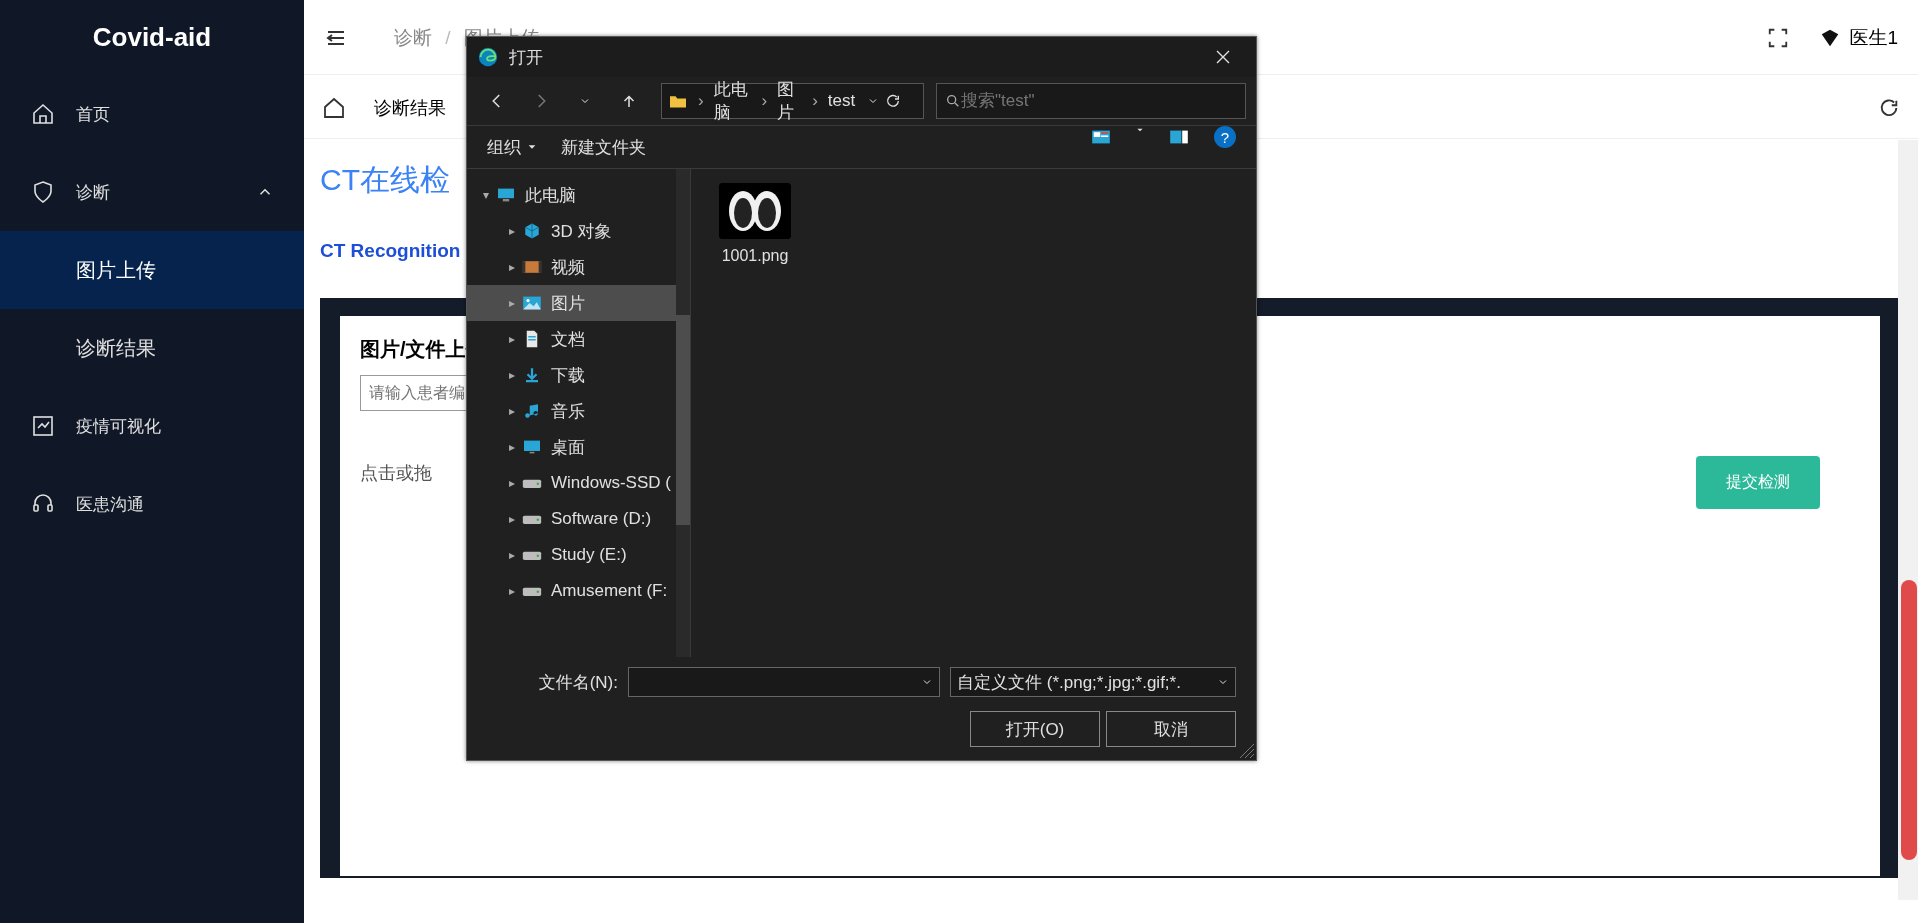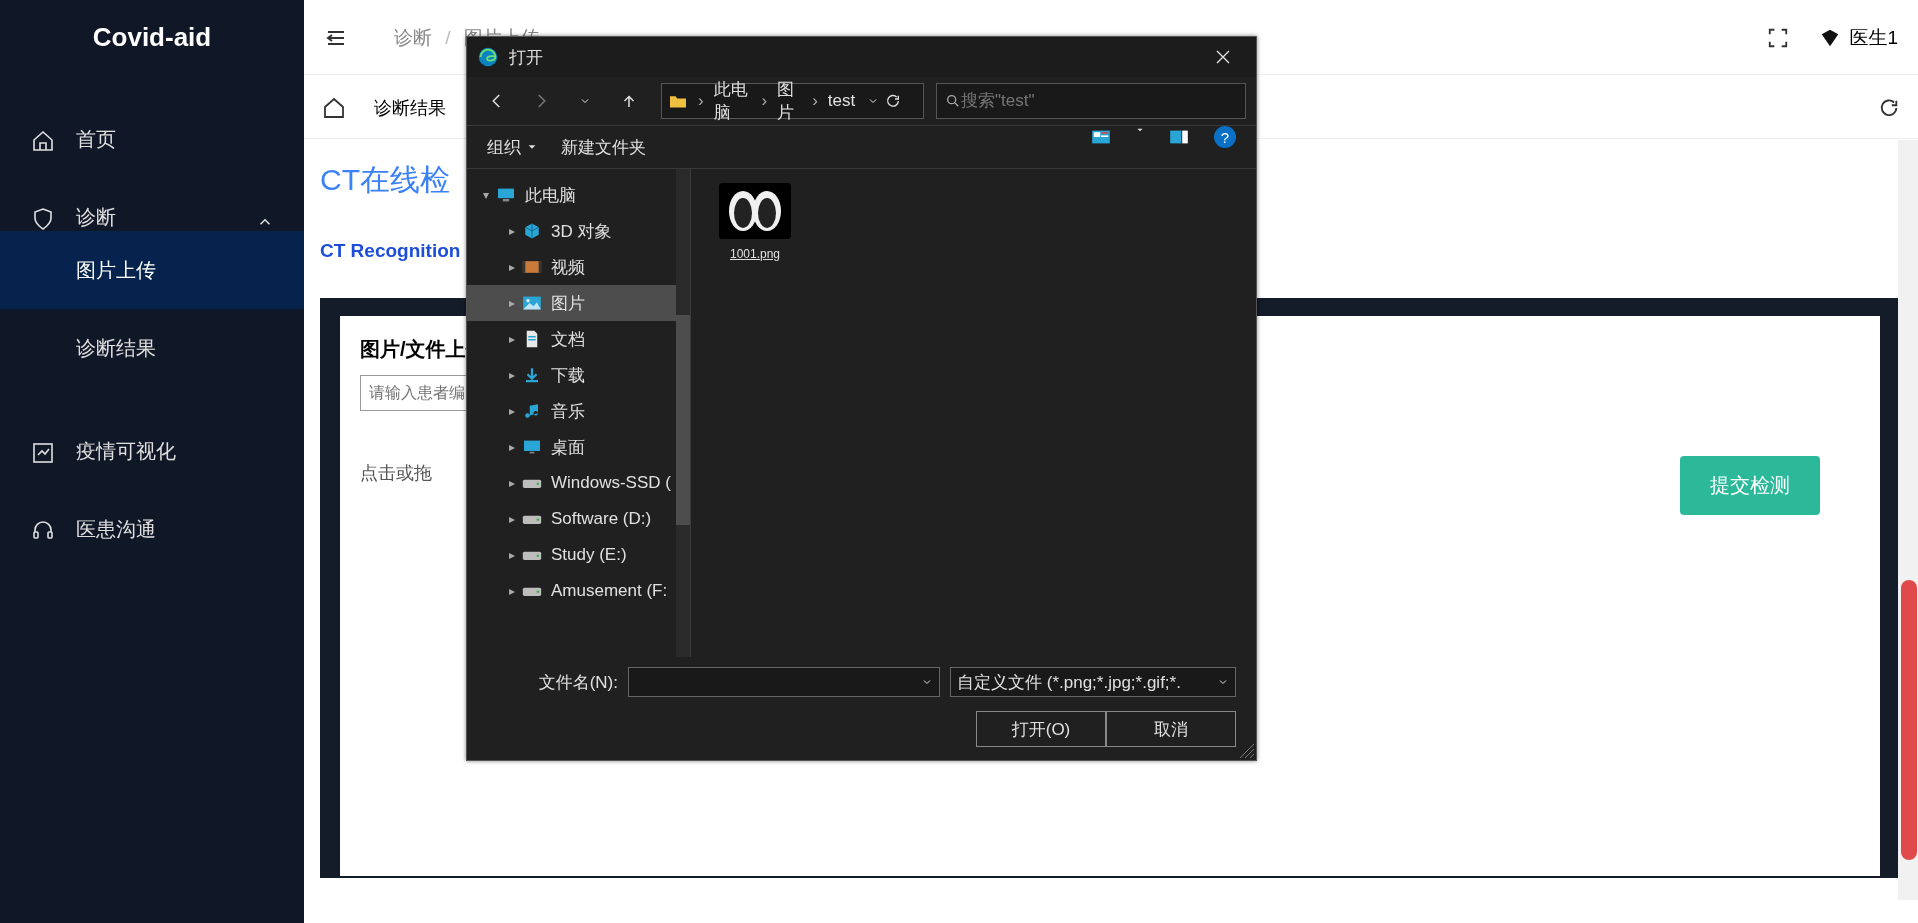--- a/index.html
+++ b/index.html
@@ -1,21 +1,21 @@
 <!DOCTYPE html>
 <html><head>
   <meta charset="utf-8">
   <style>
     * { margin: 0; padding: 0; box-sizing: border-box; font-family: "Microsoft YaHei", sans-serif; }
     body { width: 1918px; height: 923px; background: #fff; overflow: hidden; position: relative; }
 
     
     .sidebar { position: absolute; left: 0; top: 0; width: 304px; height: 923px; background: #101726; color: #fff; }
     .logo { height: 75px; display: flex; align-items: center; justify-content: center; font-size: 26px; font-weight: bold; }
-    .nav-item { display: flex; align-items: flex-end; padding: 0 30px; height: 78px; font-size: 20px; cursor: pointer; color: #e0e0e0; }
+    .nav-item { display: flex; align-items: center; padding: 0 30px; height: 78px; font-size: 17px; cursor: pointer; color: #e0e0e0; }
     .nav-item.active-group { position: relative; }
     .nav-item .icon { width: 26px; margin-right: 20px; display: inline-flex; align-items: center; justify-content: center; }
     .nav-item .chevron { margin-left: auto; }
     .nav-sub { padding-left: 76px; height: 78px; display: flex; align-items: center; font-size: 20px; cursor: pointer; color: #e0e0e0; }
     .nav-sub.active { background: #05234d; color: #fff; }
 
     
     .topbar { position: absolute; left: 304px; top: 2px; right: 0; height: 73px; background: #fff; display: flex; align-items: center; padding: 0 20px; border-bottom: 1px solid #eee; }
     .collapse-btn { width: 30px; font-size: 22px; color: #333; cursor: pointer; margin-right: 40px; }
     .breadcrumb { color: #888; font-size: 19px; }
@@ -33,21 +33,21 @@
     
     .heading { position: absolute; left: 320px; top: 160px; font-size: 30px; font-weight: 500; color: #3b82f6; }
     .subheading { position: absolute; left: 320px; top: 240px; font-size: 19px; font-weight: bold; color: #1d4ed8; }
 
     
     .content-panel { position: absolute; left: 320px; top: 298px; right: 18px; height: 580px; background: #141b29; }
     .form-area { position: absolute; left: 20px; top: 18px; right: 20px; height: 560px; background: #fff; padding: 20px; }
     .form-label { font-size: 20px; font-weight: bold; margin-bottom: 12px; }
     .patient-input { width: 160px; height: 36px; border: 1px solid #999; padding: 0 8px; font-size: 16px; }
     .upload-zone { margin-top: 50px; width: 150px; font-size: 18px; color: #555; }
-    .submit-btn { position: absolute; right: 60px; top: 140px; background: #2bb99a; color: #fff; border: none; padding: 16px 30px; font-size: 20px; border-radius: 4px; cursor: pointer; }
+    .submit-btn { position: absolute; right: 60px; top: 140px; background: #2bb99a; color: #fff; border: none; padding: 16px 30px; font-size: 16px; border-radius: 4px; cursor: pointer; }
 
     
     .dialog { position: absolute; left: 466px; top: 36px; width: 791px; height: 725px; background: #202020; color: #e0e0e0; border: 1px solid #555; box-shadow: 0 0 4px rgba(0,0,0,.5); font-size: 17px; }
     .dlg-title { height: 40px; display: flex; align-items: center; padding: 0 10px; background: #1c1c1c; }
     .dlg-title .edge-icon { width: 22px; height: 22px; margin-right: 10px; }
     .dlg-title .close { margin-left: auto; width: 46px; height: 40px; display:flex;align-items:center;justify-content:center; cursor:pointer; font-size: 18px; }
     .dlg-nav { height: 48px; display: flex; align-items: center; padding: 0 10px; gap: 4px; }
     .dlg-nav .nav-btn { width: 40px; height: 36px; display:flex;align-items:center;justify-content:center; cursor:pointer; font-size: 18px; }
     .addr-bar { flex: 1; height: 36px; border: 1px solid #555; background: #191919; display: flex; align-items: center; padding: 0 6px; margin: 0 8px; position: relative; }
     .addr-bar .crumbs { display:flex; align-items:center; gap: 2px; font-size: 17px; }
@@ -70,28 +70,28 @@
     .tree-row.l1 { padding-left: 10px; }
     .tree-row.l2 { padding-left: 36px; }
     .tree-row.selected { background: #4d4d4d; }
     .tree-row .exp { width: 18px; text-align:center; color:#aaa; font-size:12px; }
     .tree-row .ficon { width: 22px; margin-right: 8px; display:inline-flex;align-items:center;justify-content:center; }
     .tree-row .flabel { white-space: nowrap; overflow: hidden; }
     .file-area { flex:1; padding: 14px; display:flex; align-content:flex-start; }
     .file-item { width: 100px; text-align:center; cursor:pointer; }
     .file-thumb { width: 72px; height: 56px; margin: 0 auto 8px; background: #000; border-radius: 4px; overflow:hidden; position:relative; }
     .file-thumb .lung { position:absolute; inset:0; }
-    .file-name { font-size: 12px; text-decoration: underline; }
+    .file-name { font-size: 16px; }
     .dlg-bottom { padding: 10px 20px 16px 12px; }
     .fn-row { display:flex; align-items:center; gap: 10px; margin-bottom: 14px; }
     .fn-row .label { margin-left: auto; width: 94px; text-align:right; }
     .fn-row .fn-combo { width: 312px; height: 30px; background:#191919; border:1px solid #666; display:flex; align-items:center; padding: 0 6px; }
     .fn-row .fn-combo input { flex:1; background:transparent; border:none; color:#fff; outline:none;}
     .type-combo { width: 286px; height: 30px; background:#191919; border:1px solid #666; display:flex; align-items:center; padding: 0 6px; white-space:nowrap; overflow:hidden; }
-    .btn-row { display:flex; gap: 0; justify-content:flex-end; }
+    .btn-row { display:flex; gap: 6px; justify-content:flex-end; }
     .dlg-btn { width: 130px; height: 36px; background: #202020; border: 1px solid #888; color: #e0e0e0; cursor:pointer; font-size:17px; }
     .dlg-resize { position:absolute; right:2px; bottom:2px; width:14px; height:14px; }
 
     
     .page-scroll { position:absolute; right: 0; top: 140px; width: 20px; height: 760px; background:#f1f1f1; }
     .page-scroll .thumb { position:absolute; right: 1px; top: 440px; width: 16px; height: 280px; background:#e04a4a; border-radius: 8px; }
 
     svg { display:block; }
   </style>
 </head>

